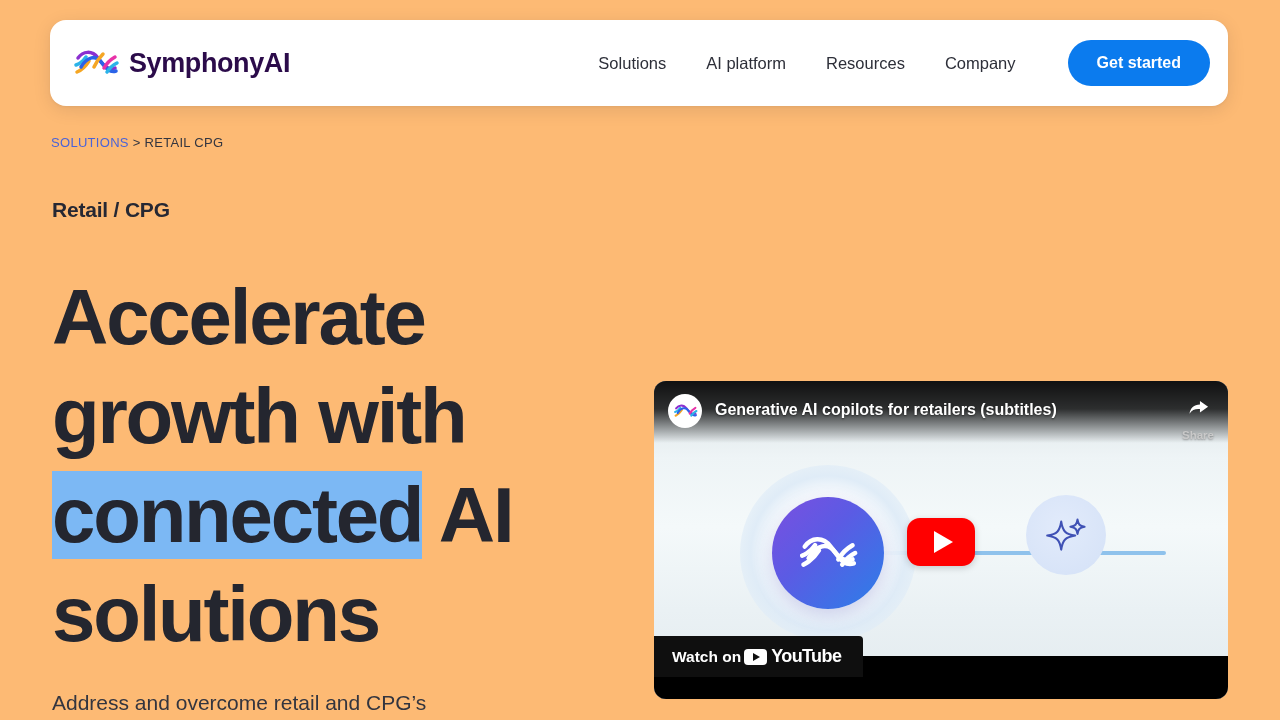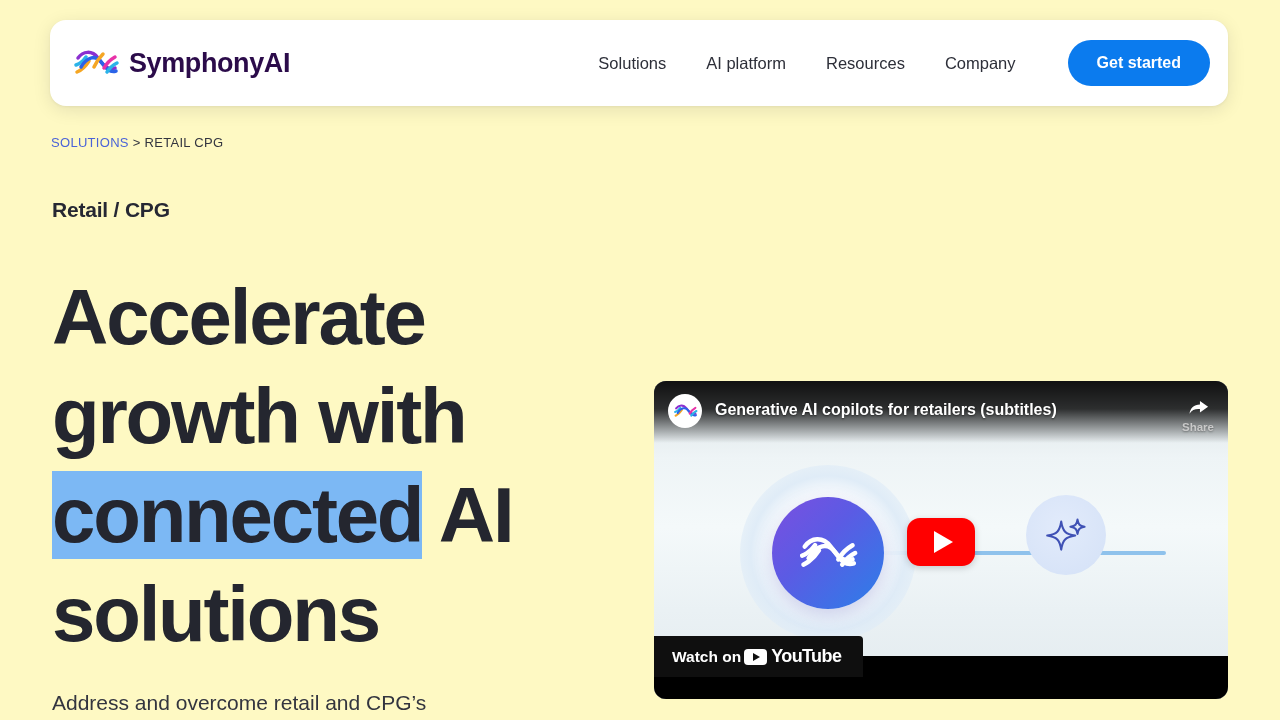--- a/index.html
+++ b/index.html
@@ -11,21 +11,21 @@
     overflow: hidden;
     background: #ffffff;
     font-family: "Liberation Sans", sans-serif;
     -webkit-font-smoothing: antialiased;
   }
 
   .page {
     position: relative;
     width: 1280px;
     height: 720px;
-    background: #fef9c3;
+    background: #fdba74;
     overflow: hidden;
   }
 
   
   .header {
     position: absolute;
     left: 50px;
     top: 20px;
     width: 1178px;
     height: 86px;
@@ -208,21 +208,21 @@
     display: flex;
     flex-direction: column;
     align-items: center;
     padding-top: 2px;
     cursor: pointer;
   }
   .yt-share svg { width: 23px; height: 23px; display: block; }
   .yt-share-label {
     color: #c9c9c9;
     font-size: 11.5px;
-    margin-top: 2px;
+    margin-top: 10px;
     text-shadow: 0 1px 2px rgba(0,0,0,0.35);
   }
 
   
   .diagram {
     position: absolute;
     left: 0; right: 0;
     top: 58px;
     height: 230px;
     z-index: 2;

